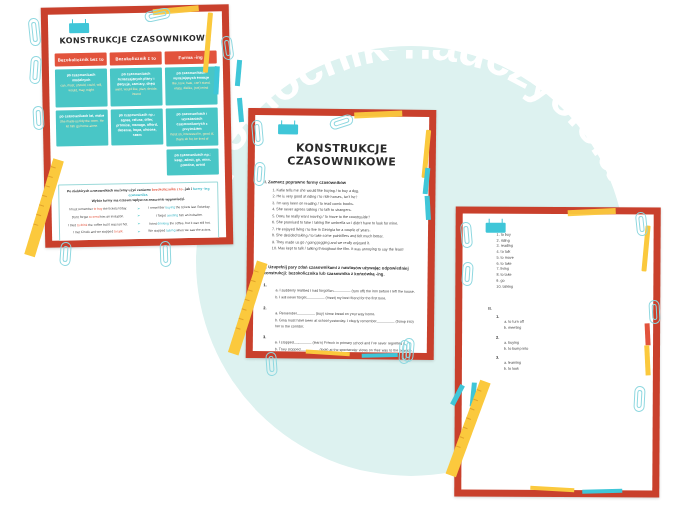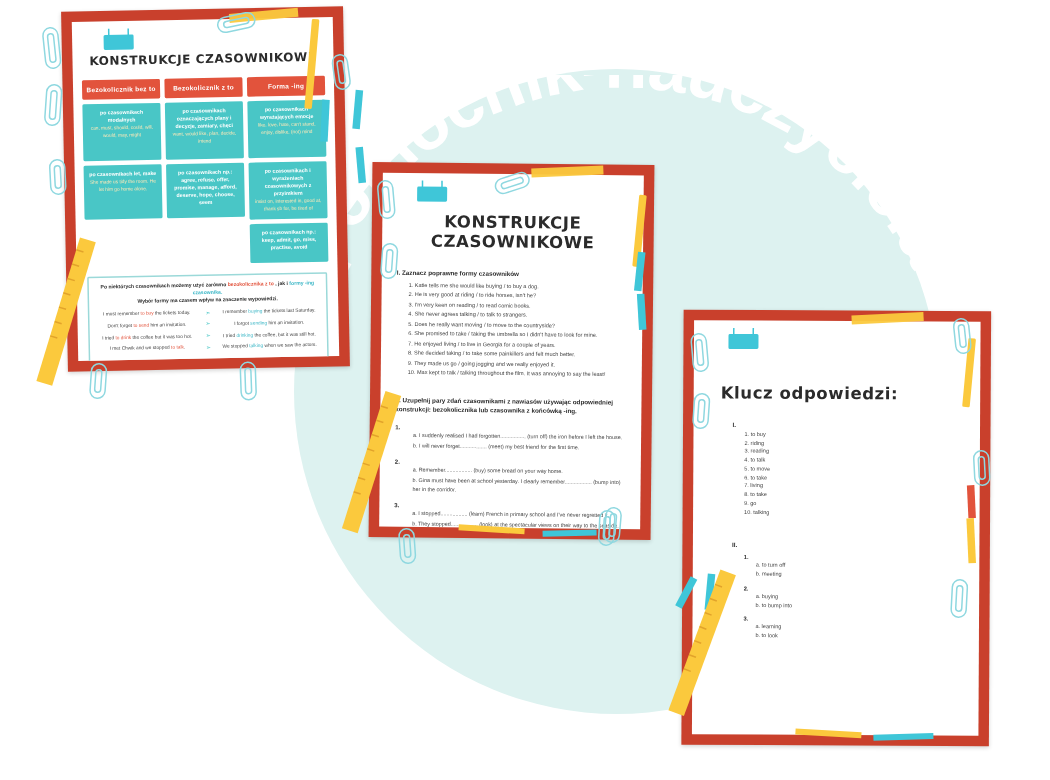--- a/index.html
+++ b/index.html
@@ -338,21 +338,20 @@
     <i></i>
   </div>
 <div class="clip" style="left:266px;top:352px;width:9px;height:22px;transform:rotate(-4deg);">
     <i></i>
   </div>
 <div class="marker" style="left:424px;top:168px;width:5px;height:26px;transform:rotate(6deg);"></div>
 
 <div class="sheet" id="sheet3">
   <div class="inner">
 
-    <div class="doc-title">Klucz odpowiedzi:</div>
 
     <div class="key-sec">I.</div>
     <div class="key-line">1. to buy</div>
     <div class="key-line">2. riding</div>
     <div class="key-line">3. reading</div>
     <div class="key-line">4. to talk</div>
     <div class="key-line">5. to move</div>
     <div class="key-line">6. to take</div>
     <div class="key-line">7. living</div>
     <div class="key-line">8. to take</div>

